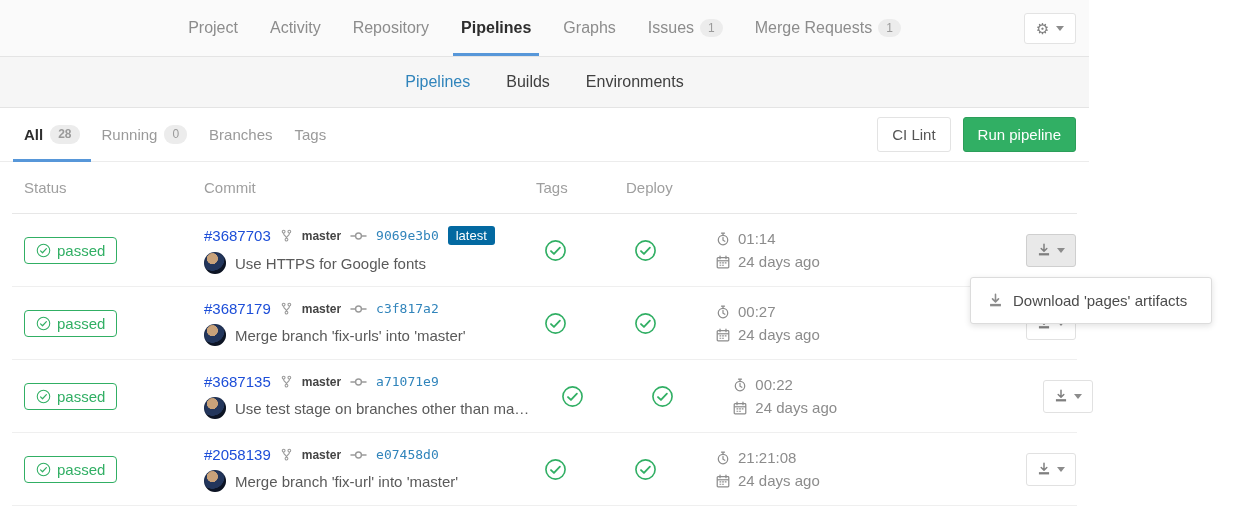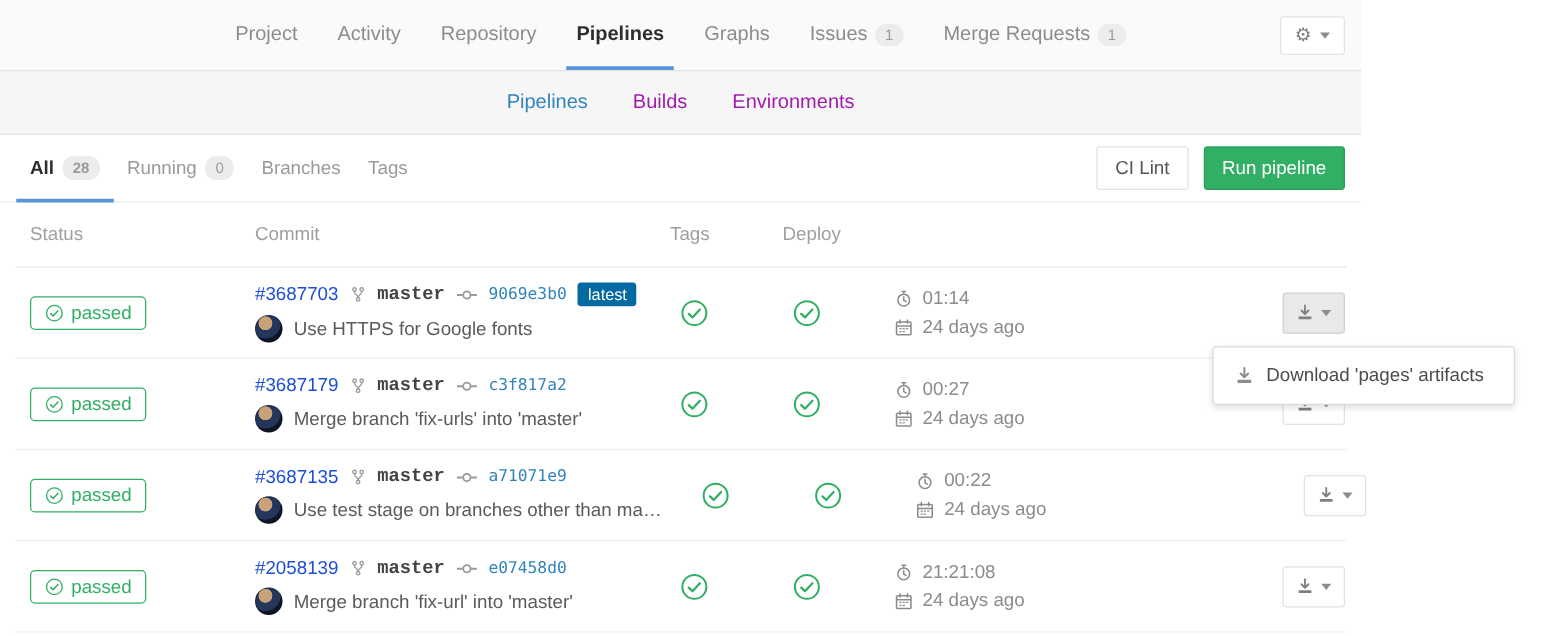--- a/index.html
+++ b/index.html
@@ -13,21 +13,21 @@
   .topnav-item { display:flex; align-items:center; gap:6px; padding:0 14px; font-size:16px; color:#8c8c8c; cursor:pointer; position:relative; }
   .topnav-item.active { color:#2e2e2e; font-weight:bold; }
   .topnav-item.active::after { content:""; position:absolute; left:6px; right:6px; bottom:0; height:3px; background:#5797d9; }
   .count-pill { background:#ececec; color:#9a9a9a; border-radius:9px; font-size:12px; padding:2px 8px; line-height:1.2; }
   .gear-btn { position:absolute; right:13px; top:13px; width:52px; height:31px; background:#fff; border:1px solid #e3e3e3; border-radius:3px; display:flex; align-items:center; justify-content:center; gap:7px; cursor:pointer; color:#7e7e7e; }
   .gear-glyph { font-size:15px; line-height:1; }
   .caret { width:0; height:0; border-left:4px solid transparent; border-right:4px solid transparent; border-top:5px solid #8c8c8c; display:inline-block; }
 
   
   .subnav { height:52px; background:#f6f6f6; border-top:1px solid #e4e4e4; border-bottom:1px solid #e4e4e4; display:flex; align-items:center; justify-content:center; gap:8px; }
-  .subnav-item { padding:0 14px; font-size:16px; color:#a21caf; cursor:pointer; }
+  .subnav-item { padding:0 14px; font-size:16px; color:#404040; cursor:pointer; }
   .subnav-item.active { color:#3084bb; }
 
   
   .filters { height:54px; display:flex; align-items:center; justify-content:space-between; padding:0 13px; border-bottom:1px solid #ececec; }
   .filter-tabs { display:flex; align-items:stretch; height:100%; }
   .filter-tab { display:flex; align-items:center; gap:7px; padding:0 11px; font-size:15px; color:#9a9a9a; position:relative; cursor:pointer; }
   .filter-tab.active { color:#2e2e2e; font-weight:bold; }
   .filter-tab.active::after { content:""; position:absolute; left:0; right:0; bottom:-1px; height:3px; background:#5797d9; }
   .filter-actions { display:flex; gap:12px; }
   .btn { font-size:15px; border-radius:3px; padding:8px 14px; cursor:pointer; border:1px solid transparent; }
@@ -39,21 +39,21 @@
   .thead { display:grid; grid-template-columns:180px 1fr 90px 90px 195px 178px; height:52px; align-items:center; border-bottom:1px solid #e7e7e7; color:#9f9f9f; font-size:15px; }
   .thead > div { padding:0 12px; }
   .row { display:grid; grid-template-columns:180px 1fr 90px 90px 195px 178px; height:73px; align-items:center; border-bottom:1px solid #efefef; }
   .cell { padding:0 12px; }
 
   .status-badge { display:inline-flex; align-items:center; gap:6px; border:1px solid #31af64; color:#31af64; border-radius:4px; padding:4px 11px; font-size:15px; cursor:pointer; }
   .status-badge svg { width:15px; height:15px; }
 
   .commit-line1 { display:flex; align-items:center; gap:9px; margin-bottom:7px; }
   .pipeline-id { color:#1d4ed8; font-size:15px; }
-  .branch-name { font-family:Liberation Mono, monospace; font-weight:bold; font-size:15px; color:#444; cursor:pointer; }
+  .branch-name { font-family:Liberation Sans, sans-serif; font-weight:bold; font-size:12px; color:#444; cursor:pointer; }
   .sha-link { font-family:"DejaVu Sans Mono", monospace; font-size:13px; color:#3084bb; cursor:pointer; }
   .latest-badge { background:#0369a1; color:#fff; border-radius:3px; font-size:13px; padding:2px 8px; }
   .commit-line2 { display:flex; align-items:center; gap:9px; }
   .avatar { width:22px; height:22px; border-radius:50%; flex:0 0 22px; cursor:pointer;
     background: radial-gradient(circle at 38% 30%, #c9a27a 0 26%, #23365c 28% 58%, #0d1526 60%);
     box-shadow: inset 0 0 0 1px rgba(0,0,0,.15); }
   .commit-msg { color:#5a5a5a; font-size:15px; white-space:nowrap; overflow:hidden; text-overflow:ellipsis; max-width:380px; cursor:pointer; }
 
   .stage-cell { display:flex; justify-content:flex-start; padding-left:20px; }
   .stage-check { width:23px; height:23px; color:#31af64; cursor:pointer; }

